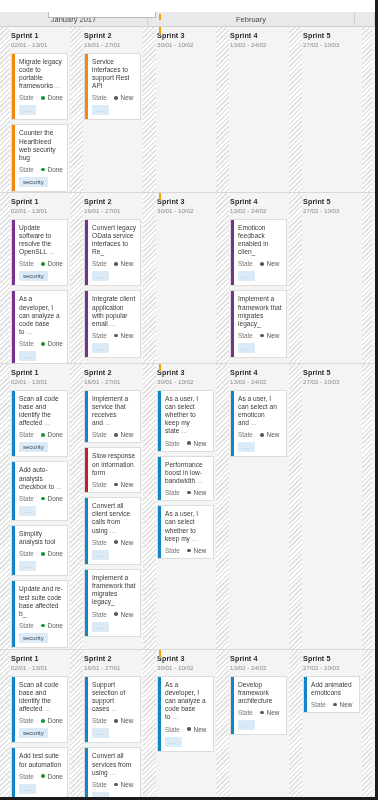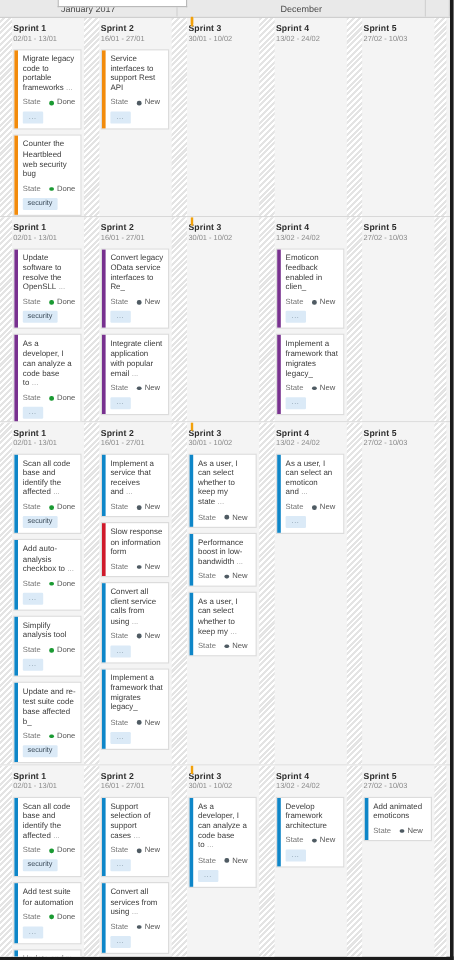--- a/index.html
+++ b/index.html
@@ -16,20 +16,21 @@
     border-right:3px solid #1b1b1b;
     border-bottom:3px solid #1b1b1b;
     background:#ffffff;
   }
 
   
   .month-bar{
     position:relative;display:flex;height:14px;
     background:#e9e9e9;border-bottom:1px solid #cfcfcf;
     overflow:hidden;
+    margin-top:12px;
   }
   .month-cell{
     display:flex;align-items:center;justify-content:center;
     font-size:7.5px;color:#4a4a4a;
     border-right:1px solid #d2d2d2;
     box-sizing:border-box;height:100%;
   }
   .month-cell.m0{width:148px;}
   .month-cell.m1{width:207px;}
   .month-cell.m2{flex:1;}
@@ -123,21 +124,21 @@
   }
   .chip.dots{color:#7f93a3;letter-spacing:.5px;padding:1px 5px;}
 </style>
 </head>
 <body>
 
 <div id="plan">
 
   <div class="month-bar">
     <div class="month-cell m0">January 2017</div>
-    <div class="month-cell m1">December</div>
+    <div class="month-cell m1">February</div>
     <div class="month-cell m2"></div>
     <div class="header-overlay"></div>
   </div>
   <div class="today-marker"></div>
 
   <div id="lanes">
       <div class="lane" style="height: 165px;">
         <div class="today-tick" style="top: 0px;"></div>
         <div class="lane-inner">
           <div class="gutter edge"></div>

